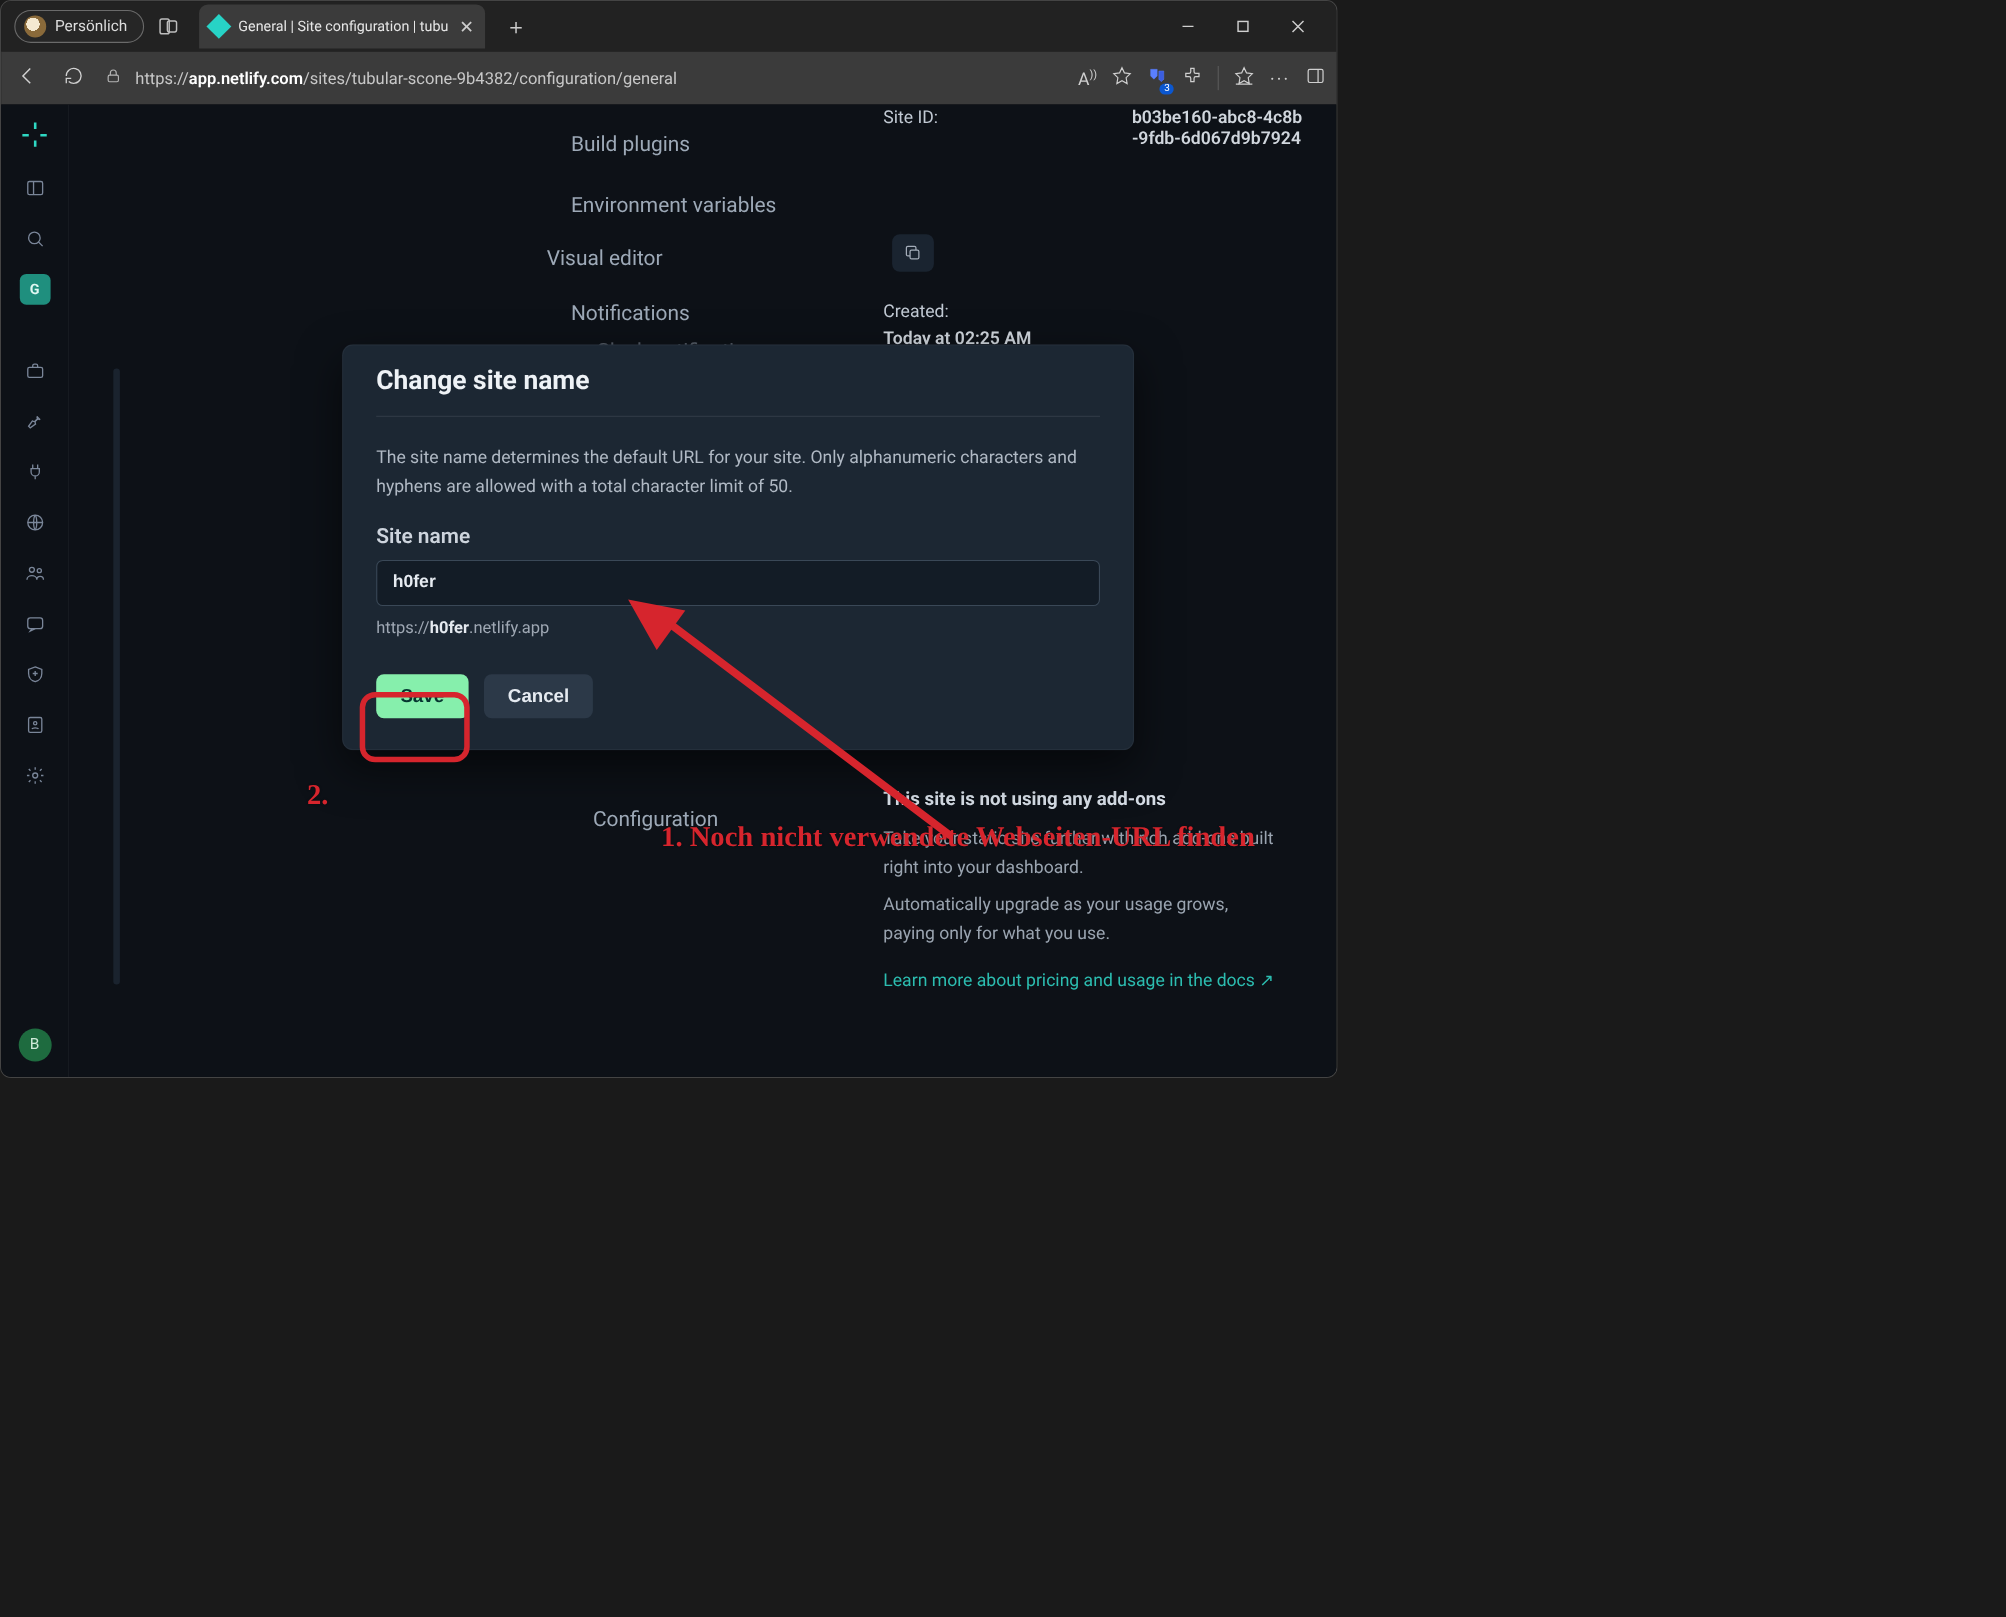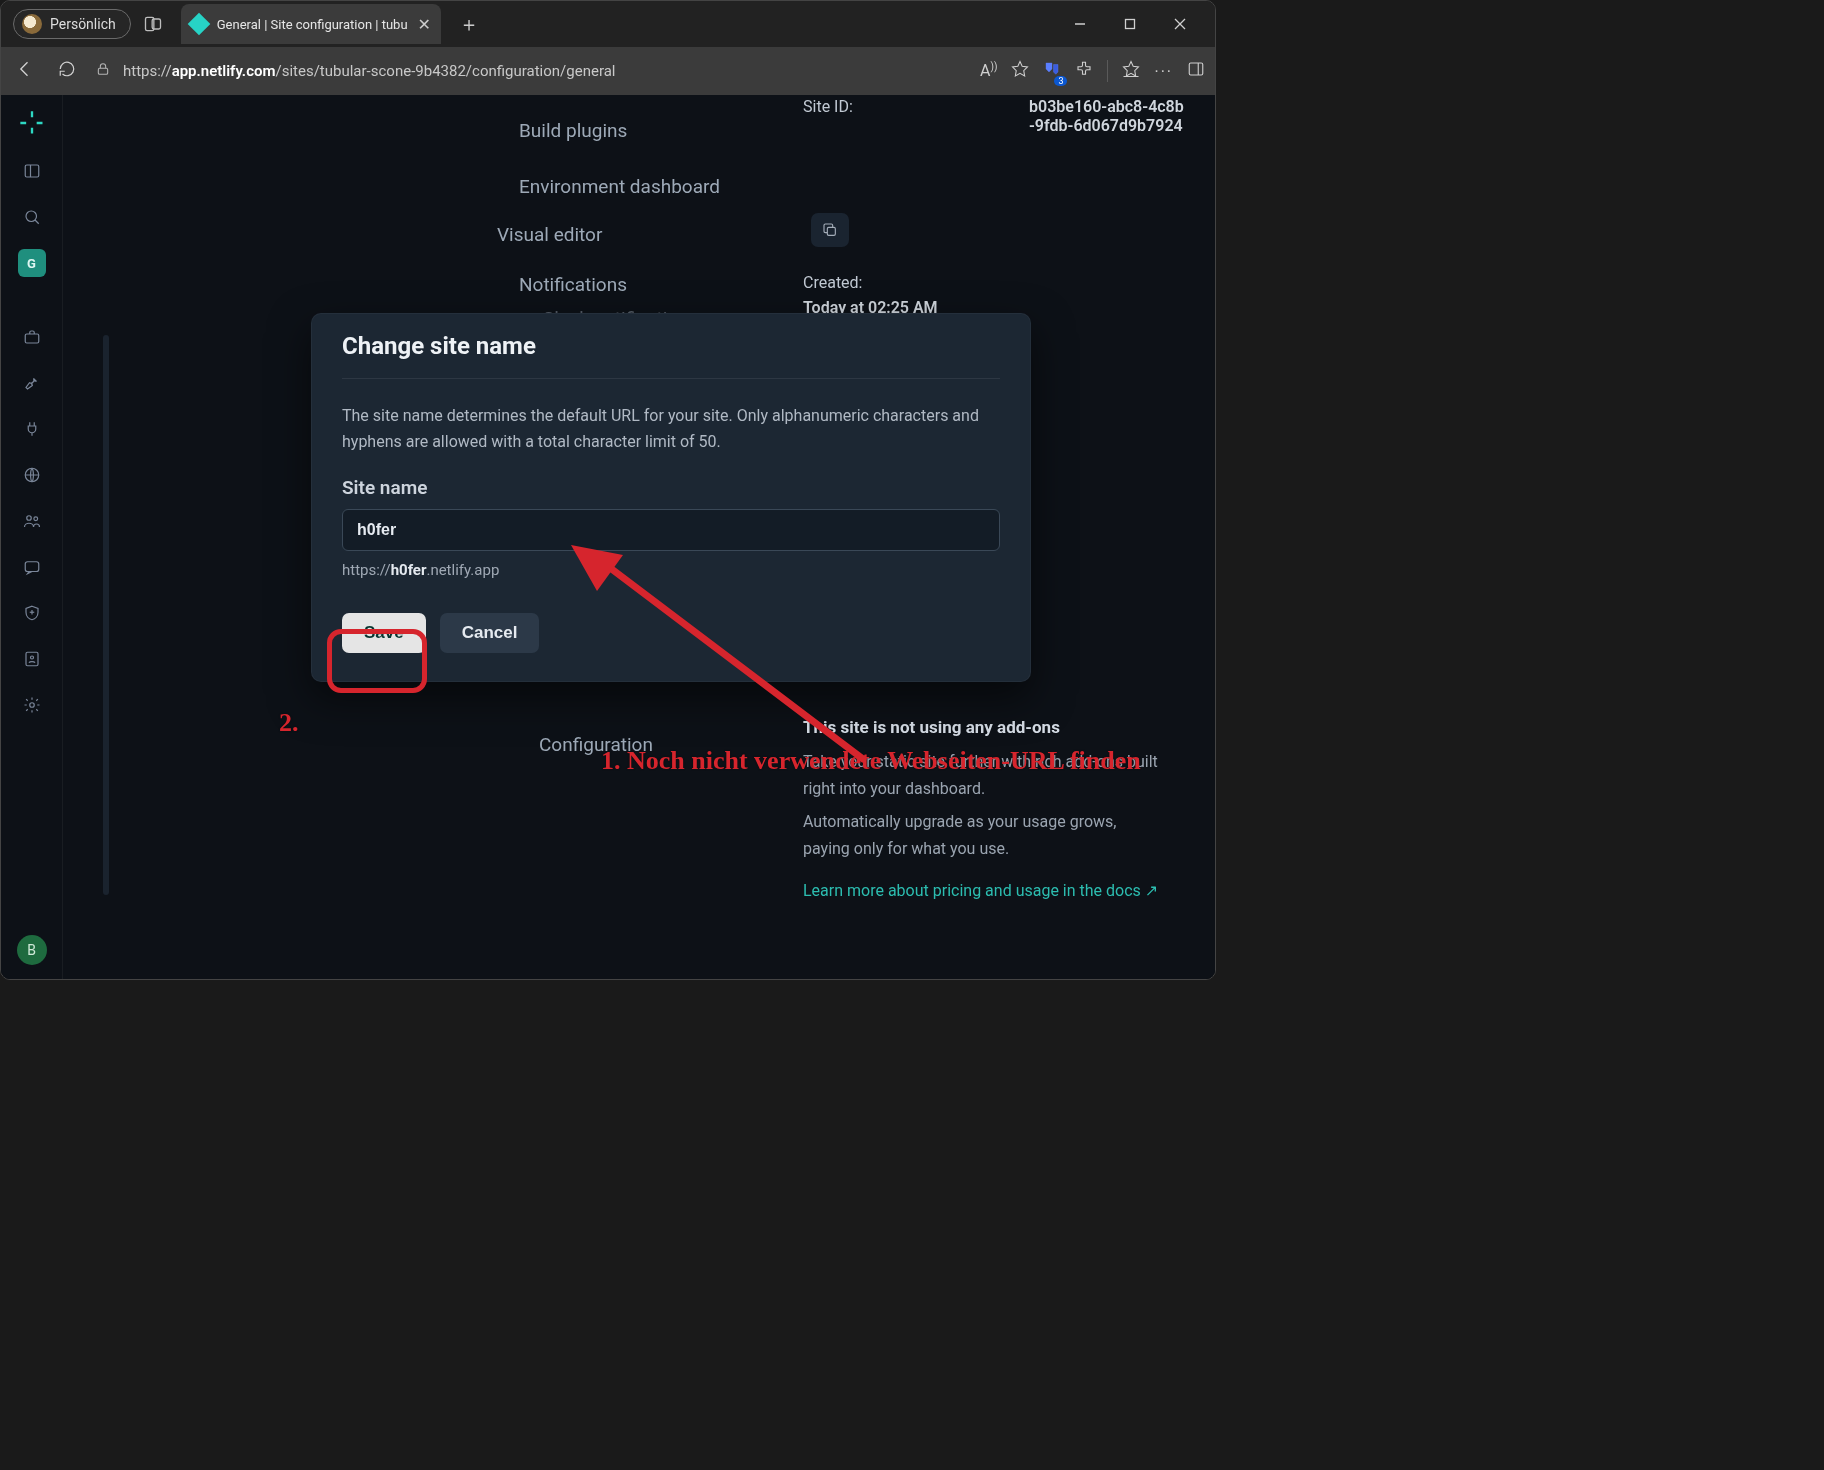--- a/index.html
+++ b/index.html
@@ -269,21 +269,21 @@
   }
   .btn {
     padding: 10px 22px;
     border-radius: 7px;
     font-size: 17px;
     font-weight: 600;
     border: none;
     cursor: pointer;
   }
   .btn.save {
-    background: #e5e5e5;
+    background: #86efac;
     color: #063530;
   }
   .btn.cancel {
     background: #2c3948;
     color: #e5eaf0;
   }
   
   .annot-ring {
     position: absolute;
     border: 5px solid #d6252d;
@@ -486,21 +486,21 @@
       </div>
       <div class="side-footer">
         <div class="avatar-green">B</div>
       </div>
     </div>
 
     <div class="page-body">
       <div class="scroll-track"></div>
 
       <span class="bg-link" style="left:456px; top:24px;">Build plugins</span>
-      <span class="bg-link" style="left:456px; top:80px;">Environment dashboard</span>
+      <span class="bg-link" style="left:456px; top:80px;">Environment variables</span>
       <span class="bg-link" style="left:434px; top:128px;">Visual editor</span>
       <span class="bg-link" style="left:456px; top:178px;text-align:right;">Notifications</span>
       <span class="bg-link" style="left:480px; top:212px; opacity:.5;">Slack notifications</span>
       <span class="bg-link" style="left:476px; top:638px;">Configuration</span>
 
       <div class="bg-info" style="left:740px; top:2px;">
         <div class="bg-label">Site ID:</div>
       </div>
       <div class="bg-info bg-value" style="left:966px; top:-2px; width:160px; word-break:break-all;">b03be160-abc8-4c8b-9fdb-6d067d9b7924</div>
       <div class="copy-btn" style="left:748px; top:118px;">

